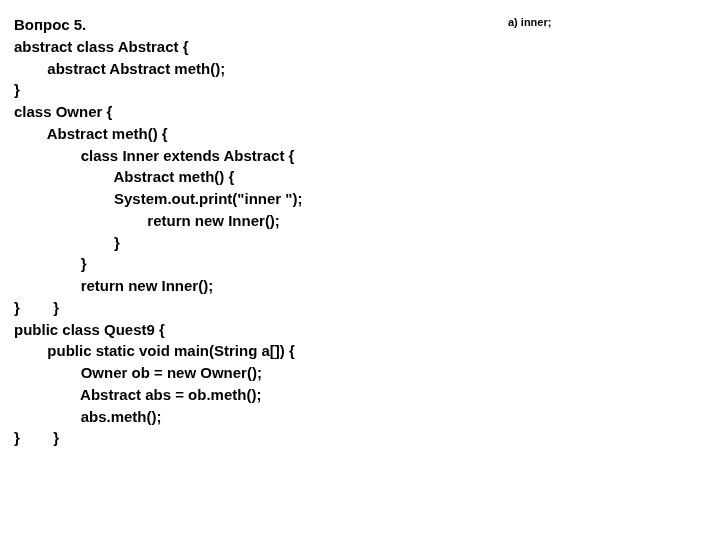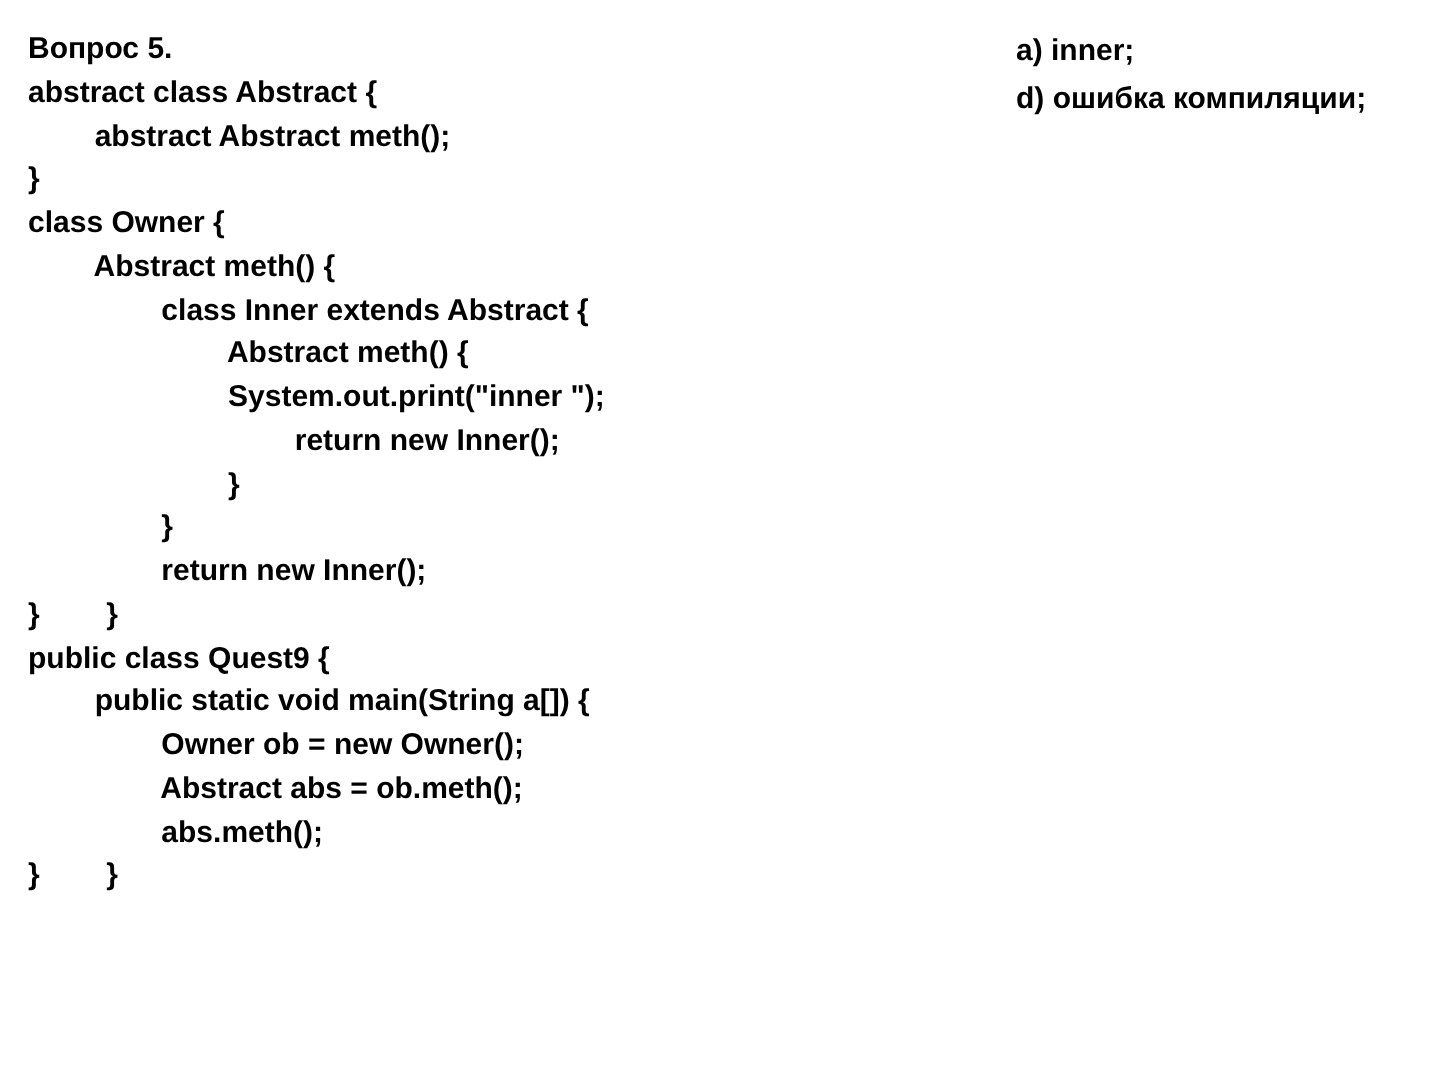--- a/index.html
+++ b/index.html
@@ -35,21 +35,21 @@
       line-height: 1.45;
       white-space: pre;
       color: #000000;
       font-weight: bold;
     }
 
     .answers-section {
       flex: 1;
       padding: 4px 10px;
       font-family: Arial, sans-serif;
-      font-size: 15px;
+      font-size: 11px;
       line-height: 1.6;
       color: #000000;
       font-weight: bold;
     }
 
     .answer-line {
       display: block;
     }
   </style>
 </head>
@@ -73,15 +73,14 @@
 <span>}        }</span>
 <span>public class Quest9 {</span>
 <span>        public static void main(String a[]) {</span>
 <span>                Owner ob = new Owner();</span>
 <span>                Abstract abs = ob.meth();</span>
 <span>                abs.meth();</span>
 <span>}        }</span></div>
   </div>
   <div class="answers-section">
     <span class="answer-line">a) inner;</span>
-    <span class="answer-line">d) ошибка компиляции;</span>
   </div>
 </div>
 
 </body></html>

